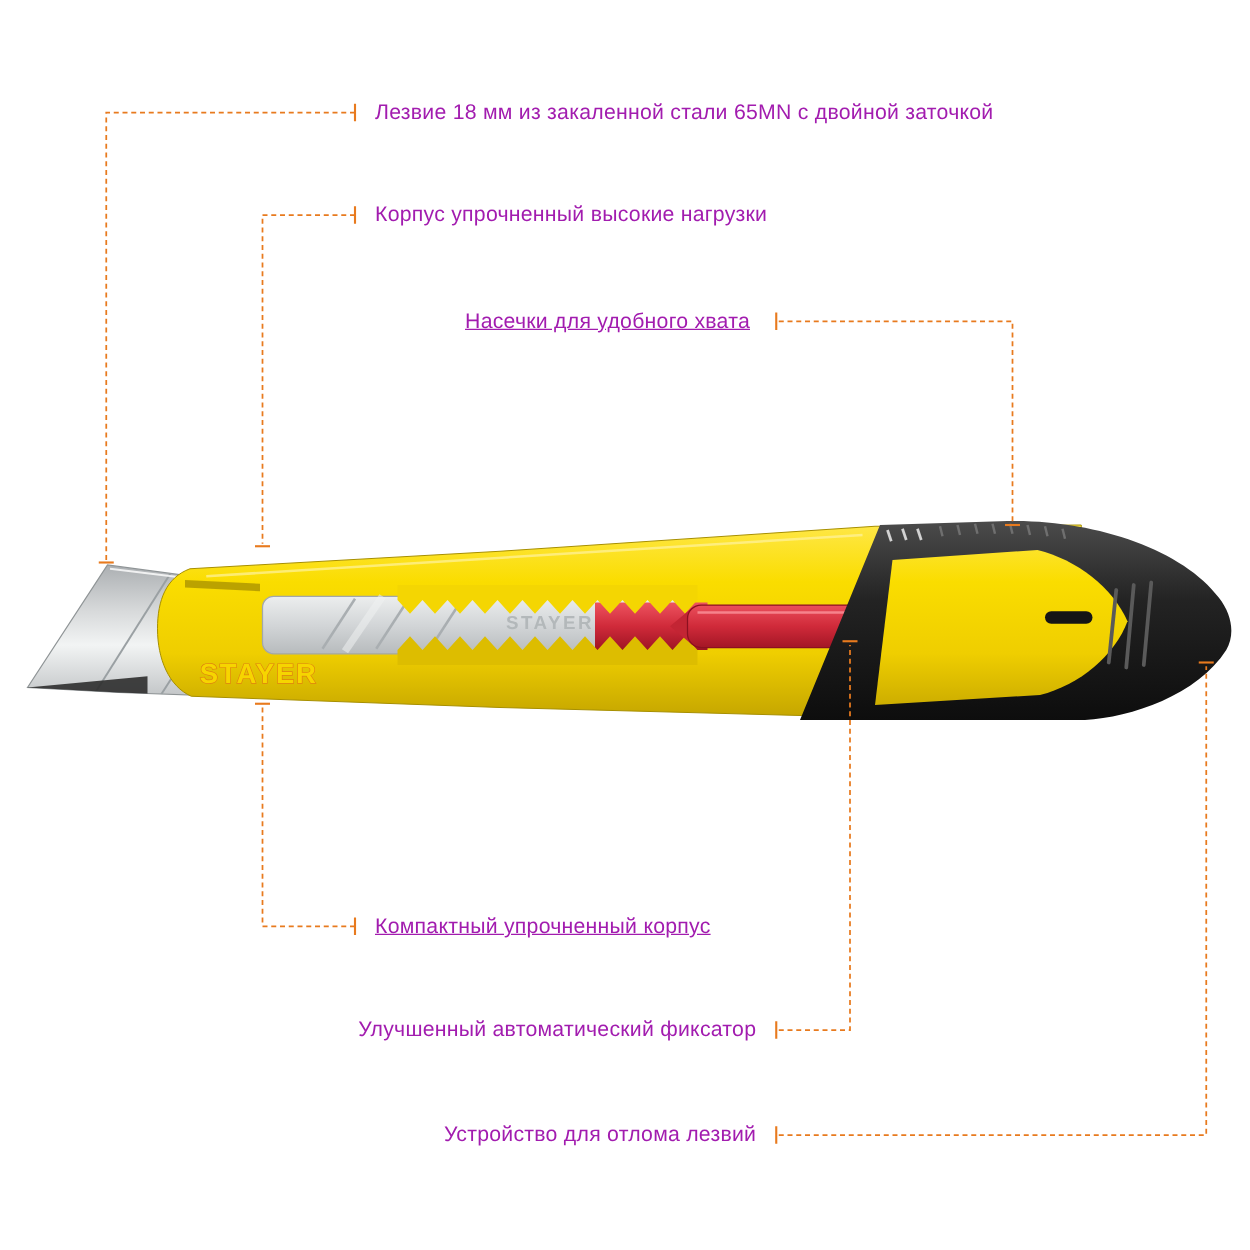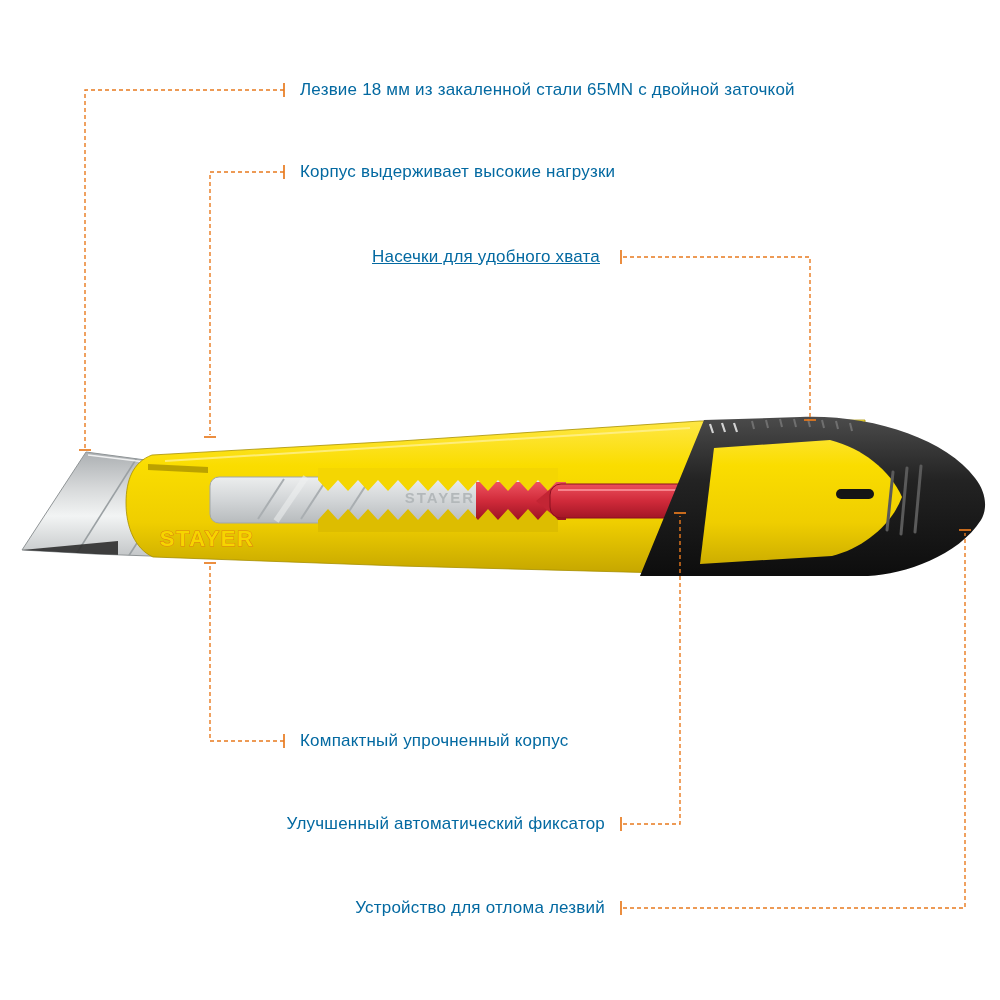--- a/index.html
+++ b/index.html
@@ -8,21 +8,21 @@
     position: relative;
     width: 1000px;
     height: 1000px;
     background: #ffffff;
     overflow: hidden;
     font-family: "Liberation Sans", sans-serif;
   }
   .stage svg { position: absolute; left: 0; top: 0; }
   .callout-label {
     position: absolute;
-    color: #0369a1;
+    color: #a21caf;
     font: 400 17px/20px "Liberation Sans", sans-serif;
     white-space: nowrap;
     letter-spacing: 0.2px;
   }
 </style>
 </head>
 <body>
 
 <div class="stage">
 
@@ -166,23 +166,23 @@
         <line x1="804" y1="420" x2="816" y2="420"></line>
         <line x1="204" y1="563" x2="216" y2="563"></line>
         <line x1="674" y1="513" x2="686" y2="513"></line>
         <line x1="959" y1="530" x2="971" y2="530"></line>
       </g>
     </g>
   </svg>
 
   <div class="callout-label" style="left:300px; top:80px;">Лезвие 18 мм из закаленной стали 65MN с двойной заточкой</div>
 
-  <div class="callout-label" style="left:300px; top:162px;">Корпус выдерживает высокие нагрузки</div>
+  <div class="callout-label" style="left:300px; top:162px;">Корпус упрочненный высокие нагрузки</div>
 
   <div class="callout-label" style="right:400px; top:247px;text-decoration:underline;">Насечки для удобного хвата</div>
 
-  <div class="callout-label" style="left:300px; top:731px;">Компактный упрочненный корпус</div>
+  <div class="callout-label" style="left:300px; top:731px;text-decoration:underline;">Компактный упрочненный корпус</div>
 
   <div class="callout-label" style="right:395px; top:898px;">Устройство для отлома лезвий</div>
 
   <div class="callout-label" style="right:395px; top:814px;">Улучшенный автоматический фиксатор</div>
 
 </div>
 
 </body></html>

